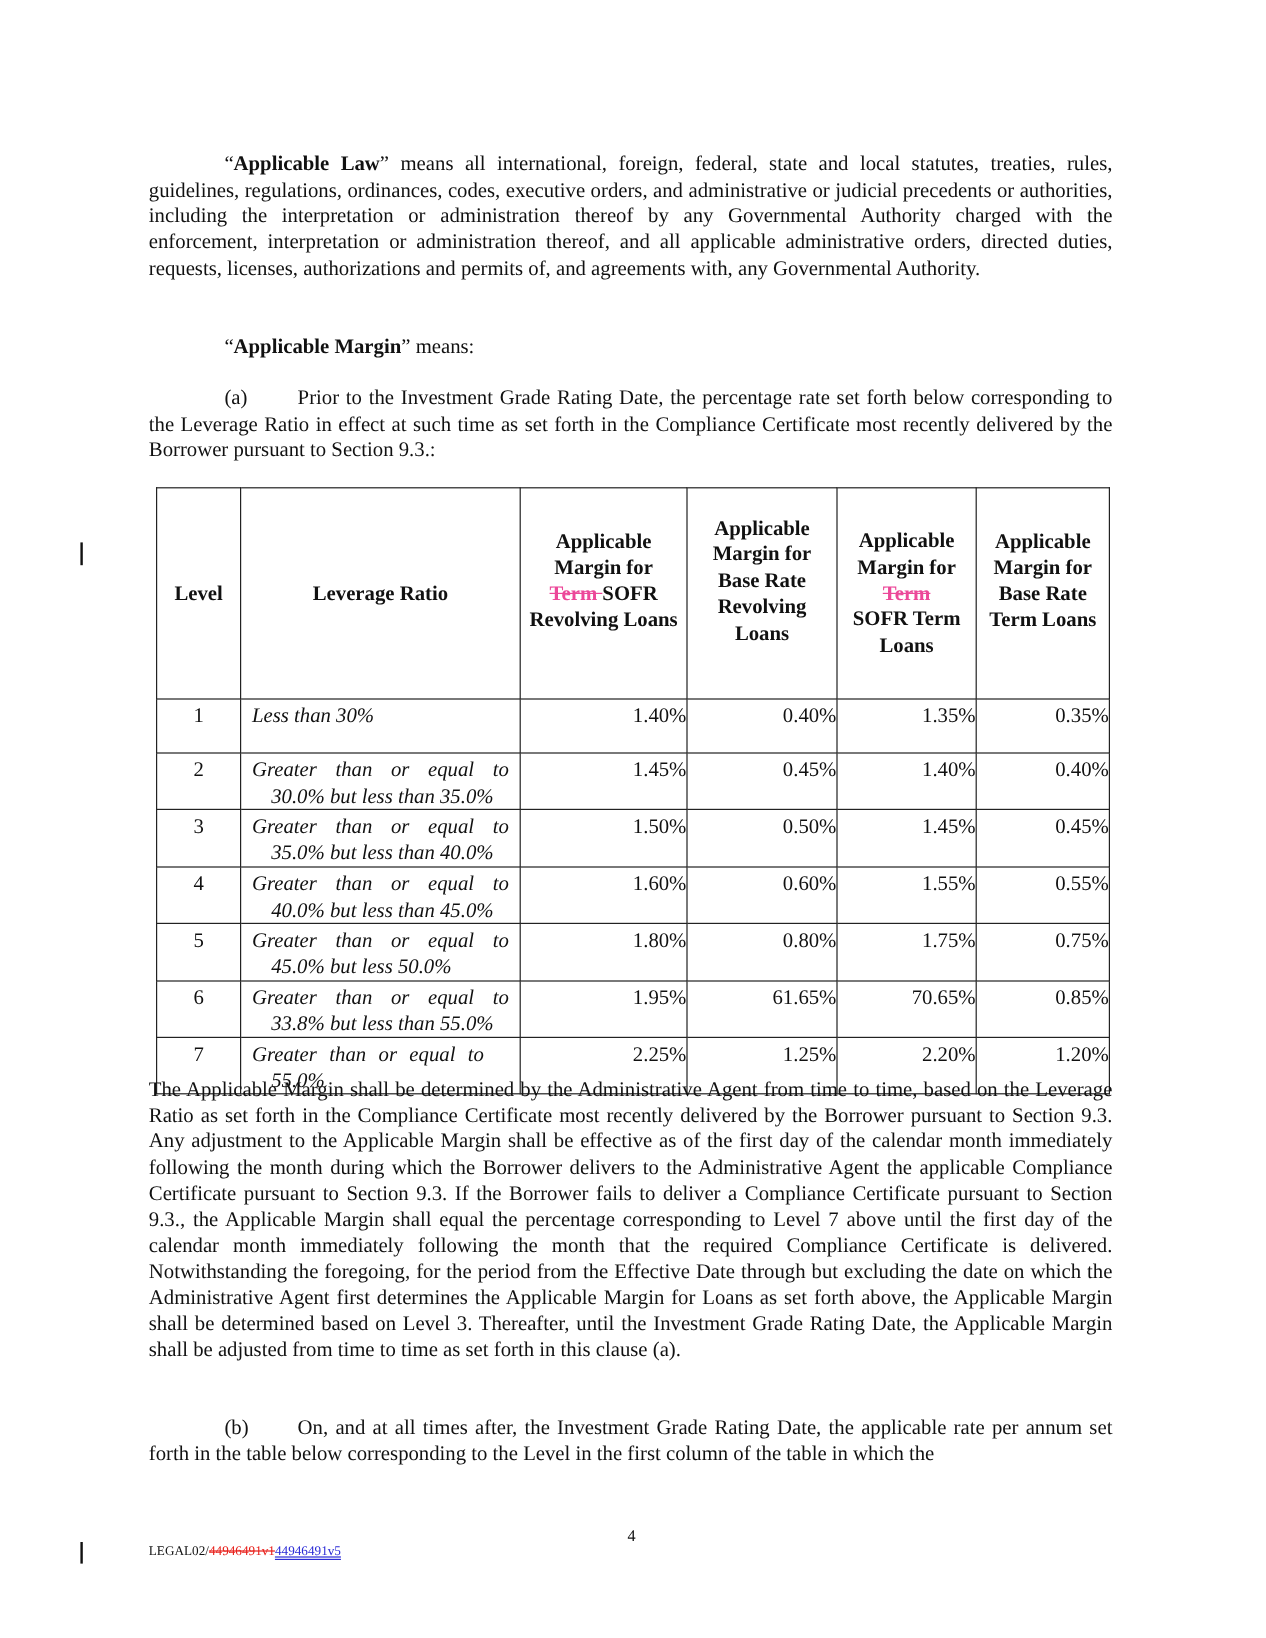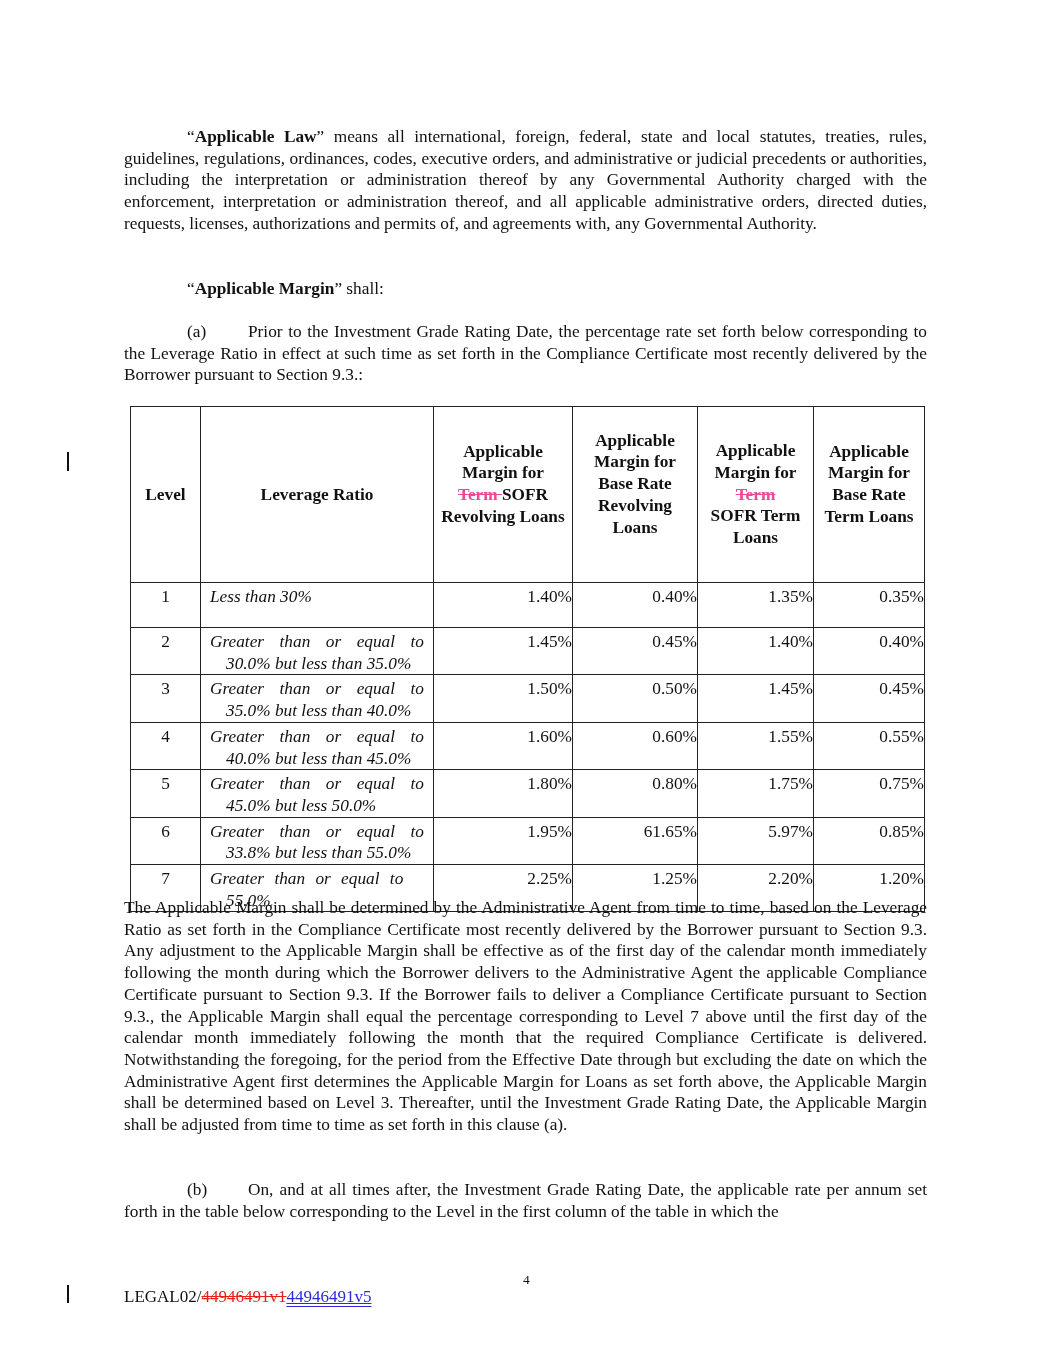--- a/index.html
+++ b/index.html
@@ -21,30 +21,30 @@
   table.margins th { font-weight: bold; text-align: center; vertical-align: middle;
                      height: 152px; padding: 1px 4px; }
   table.margins td.lvl { text-align: center; padding-top: 3px; }
   table.margins td.ratio { padding: 3px 9px 0 9px; text-align: justify; font-style: italic; }
   table.margins td.ratio .r1 { display: block; text-align: justify; text-align-last: justify; }
   table.margins td.ratio .r2 { display: block; padding-left: 16px; }
   table.margins td.val { text-align: right; padding-top: 3px; }
   .hdr-strike { color: #ec4899; text-decoration: line-through; }
 
   .page-num { position: absolute; left: 523px; top: 1272px; font-size: 13.5px; }
-  .footer { position: absolute; left: 124px; top: 1287px; font-size: 17px; }
+  .footer { position: absolute; left: 124px; top: 1287px; font-size: 11px; }
 </style>
 </head>
 <body>
 
 <div class="page">
 
   <p class="para indent" style="top:126px;"><span>“</span><b>Applicable Law</b><span>” means all international, foreign, federal, state and local statutes, treaties, rules, guidelines, regulations, ordinances, codes, executive orders, and administrative or judicial precedents or authorities, including the interpretation or administration thereof by any Governmental Authority charged with the enforcement, interpretation or administration thereof, and all applicable administrative orders, directed duties, requests, licenses, authorizations and permits of, and agreements with, any Governmental Authority.</span></p>
 
-  <p class="para indent" style="top:278px;"><span>“</span><b>Applicable Margin</b><span>” shall:</span></p>
+  <p class="para indent" style="top:278px;"><span>“</span><b>Applicable Margin</b><span>” means:</span></p>
 
   <p class="para indent" style="top:321px;"><span class="tab">(a)</span><span>Prior to the Investment Grade Rating Date, the percentage rate set forth below corresponding to the Leverage Ratio in effect at such time as set forth in the Compliance Certificate most recently delivered by the Borrower pursuant to Section 9.3.:</span></p>
 
   <div class="change-bar" style="left:67px; top:452px; height:19px;"></div>
 
   <table class="margins">
     <colgroup>
       <col style="width:70px">
         <col style="width:233px">
         <col style="width:139px">
@@ -123,21 +123,21 @@
         <td class="val">0.75%</td>
       </tr>
       <tr style="height:45px;">
         <td class="lvl">6</td>
         <td class="ratio">
             <span class="r1">Greater than or equal to</span>
             <span class="r2">33.8% but less than 55.0%</span>
           </td>
         <td class="val">1.95%</td>
         <td class="val">61.65%</td>
-        <td class="val">5.97%</td>
+        <td class="val">70.65%</td>
         <td class="val">0.85%</td>
       </tr>
       <tr style="height:45px;">
         <td class="lvl">7</td>
         <td class="ratio">
             <span style="display:block; word-spacing:6px;">Greater than or equal to</span>
             <span class="r2">55.0%</span>
           </td>
         <td class="val">2.25%</td>
         <td class="val">1.25%</td>

